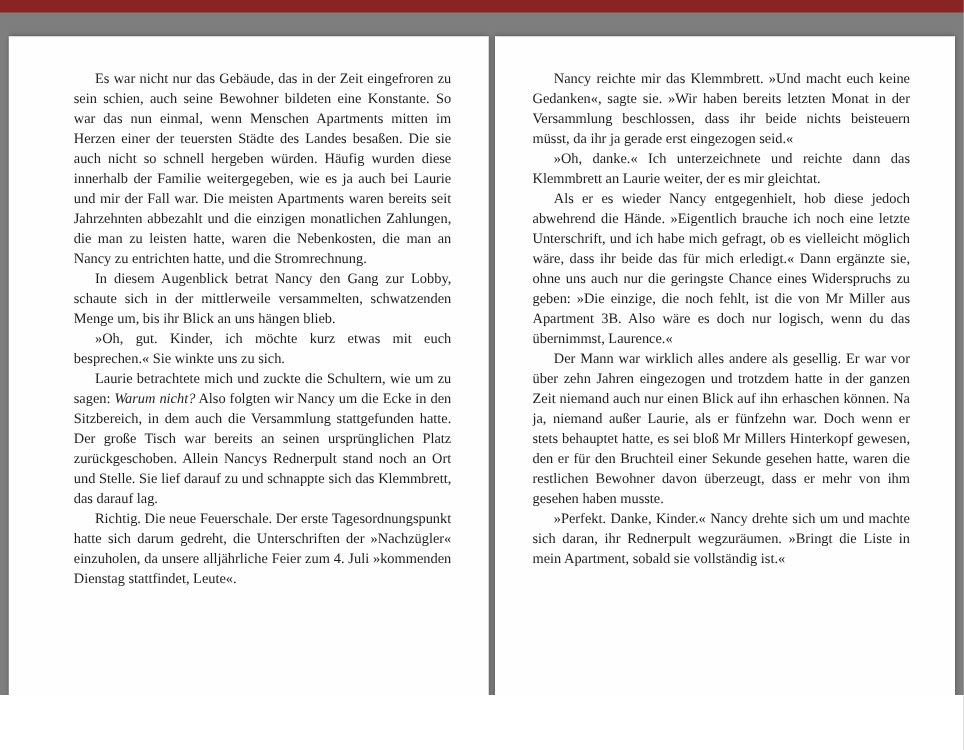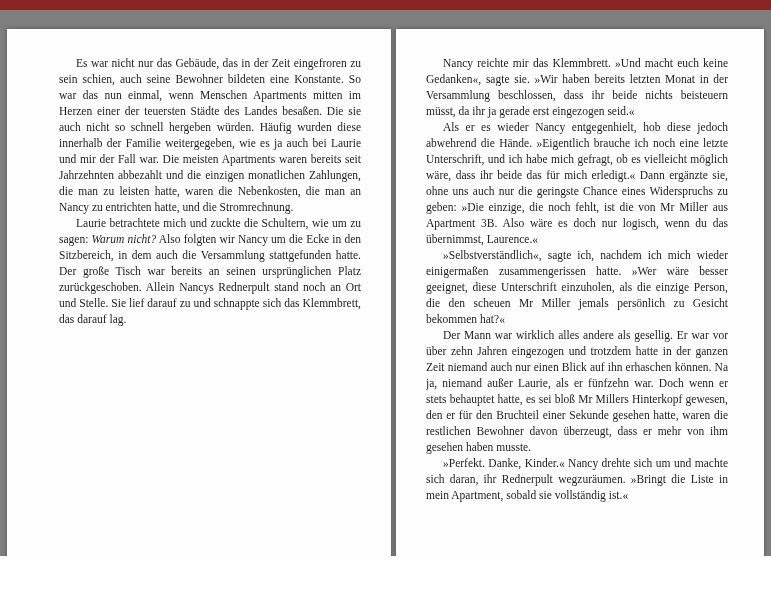--- a/index.html
+++ b/index.html
@@ -66,30 +66,33 @@
 <body>
 
 <div class="viewport">
   <div class="top-bar"></div>
 
   <div class="spread">
 
     <div class="page left" lang="de">
       <div class="page-text">
           <p>Es war nicht nur das Gebäude, das in der Zeit eingefroren zu sein schien, auch seine Bewohner bildeten eine Konstante. So war das nun einmal, wenn Menschen Apartments mitten im Herzen einer der teuersten Städte des Landes besaßen. Die sie auch nicht so schnell hergeben würden. Häufig wurden diese innerhalb der Familie weitergegeben, wie es ja auch bei Laurie und mir der Fall war. Die meisten Apartments waren bereits seit Jahrzehnten abbezahlt und die einzigen monatlichen Zahlungen, die man zu leisten hatte, waren die Nebenkosten, die man an Nancy zu entrichten hatte, und die Stromrechnung.</p>
+          <p>In diesem Augenblick betrat Nancy den Gang zur Lobby, schaute sich in der mittlerweile versammelten, schwatzenden Menge um, bis ihr Blick an uns hängen blieb.</p>
+          <p>»Oh, gut. Kinder, ich möchte kurz etwas mit euch besprechen.« Sie winkte uns zu sich.</p>
           <p>Laurie betrachtete mich und zuckte die Schultern, wie um zu sagen: <i>Warum nicht?</i> Also folgten wir Nancy um die Ecke in den Sitzbereich, in dem auch die Versammlung stattgefunden hatte. Der große Tisch war bereits an seinen ursprünglichen Platz zurückgeschoben. Allein Nancys Rednerpult stand noch an Ort und Stelle. Sie lief darauf zu und schnappte sich das Klemmbrett, das darauf lag.</p>
+          <p>Richtig. Die neue Feuerschale. Der erste Tagesordnungspunkt hatte sich darum gedreht, die Unterschriften der »Nachzügler« einzuholen, da unsere alljährliche Feier zum 4. Juli »kommenden Dienstag stattfindet, Leute«.</p>
         </div>
       <div class="page-number">18</div>
     </div>
 
     <div class="page right" lang="de">
       <div class="page-text">
           <p>Nancy reichte mir das Klemmbrett. »Und macht euch keine Gedanken«, sagte sie. »Wir haben bereits letzten Monat in der Versammlung beschlossen, dass ihr beide nichts beisteuern müsst, da ihr ja gerade erst eingezogen seid.«</p>
+          <p>»Oh, danke.« Ich unterzeichnete und reichte dann das Klemmbrett an Laurie weiter, der es mir gleichtat.</p>
           <p>Als er es wieder Nancy entgegenhielt, hob diese jedoch abwehrend die Hände. »Eigentlich brauche ich noch eine letzte Unterschrift, und ich habe mich gefragt, ob es vielleicht möglich wäre, dass ihr beide das für mich erledigt.« Dann ergänzte sie, ohne uns auch nur die geringste Chance eines Widerspruchs zu geben: »Die einzige, die noch fehlt, ist die von Mr Miller aus Apartment 3B. Also wäre es doch nur logisch, wenn du das übernimmst, Laurence.«</p>
-          <p>»Selbstverständlich«, sagte ich, nachdem ich mich wieder einigermaßen zusammengerissen hatte. »Wer wäre besser geeignet, diese Unterschrift einzuholen, als die einzige Person, die den scheuen Mr Miller jemals persönlich zu Gesicht bekommen hat?«</p>
           <p>Der Mann war wirklich alles andere als gesellig. Er war vor über zehn Jahren eingezogen und trotzdem hatte in der ganzen Zeit niemand auch nur einen Blick auf ihn erhaschen können. Na ja, niemand außer Laurie, als er fünfzehn war. Doch wenn er stets behauptet hatte, es sei bloß Mr Millers Hinterkopf gewesen, den er für den Bruchteil einer Sekunde gesehen hatte, waren die restlichen Bewohner davon überzeugt, dass er mehr von ihm gesehen haben musste.</p>
           <p>»Perfekt. Danke, Kinder.« Nancy drehte sich um und machte sich daran, ihr Rednerpult wegzuräumen. »Bringt die Liste in mein Apartment, sobald sie vollständig ist.«</p>
         </div>
       <div class="page-number">20</div>
     </div>
 
   </div>
 </div>
 
 </body></html>

